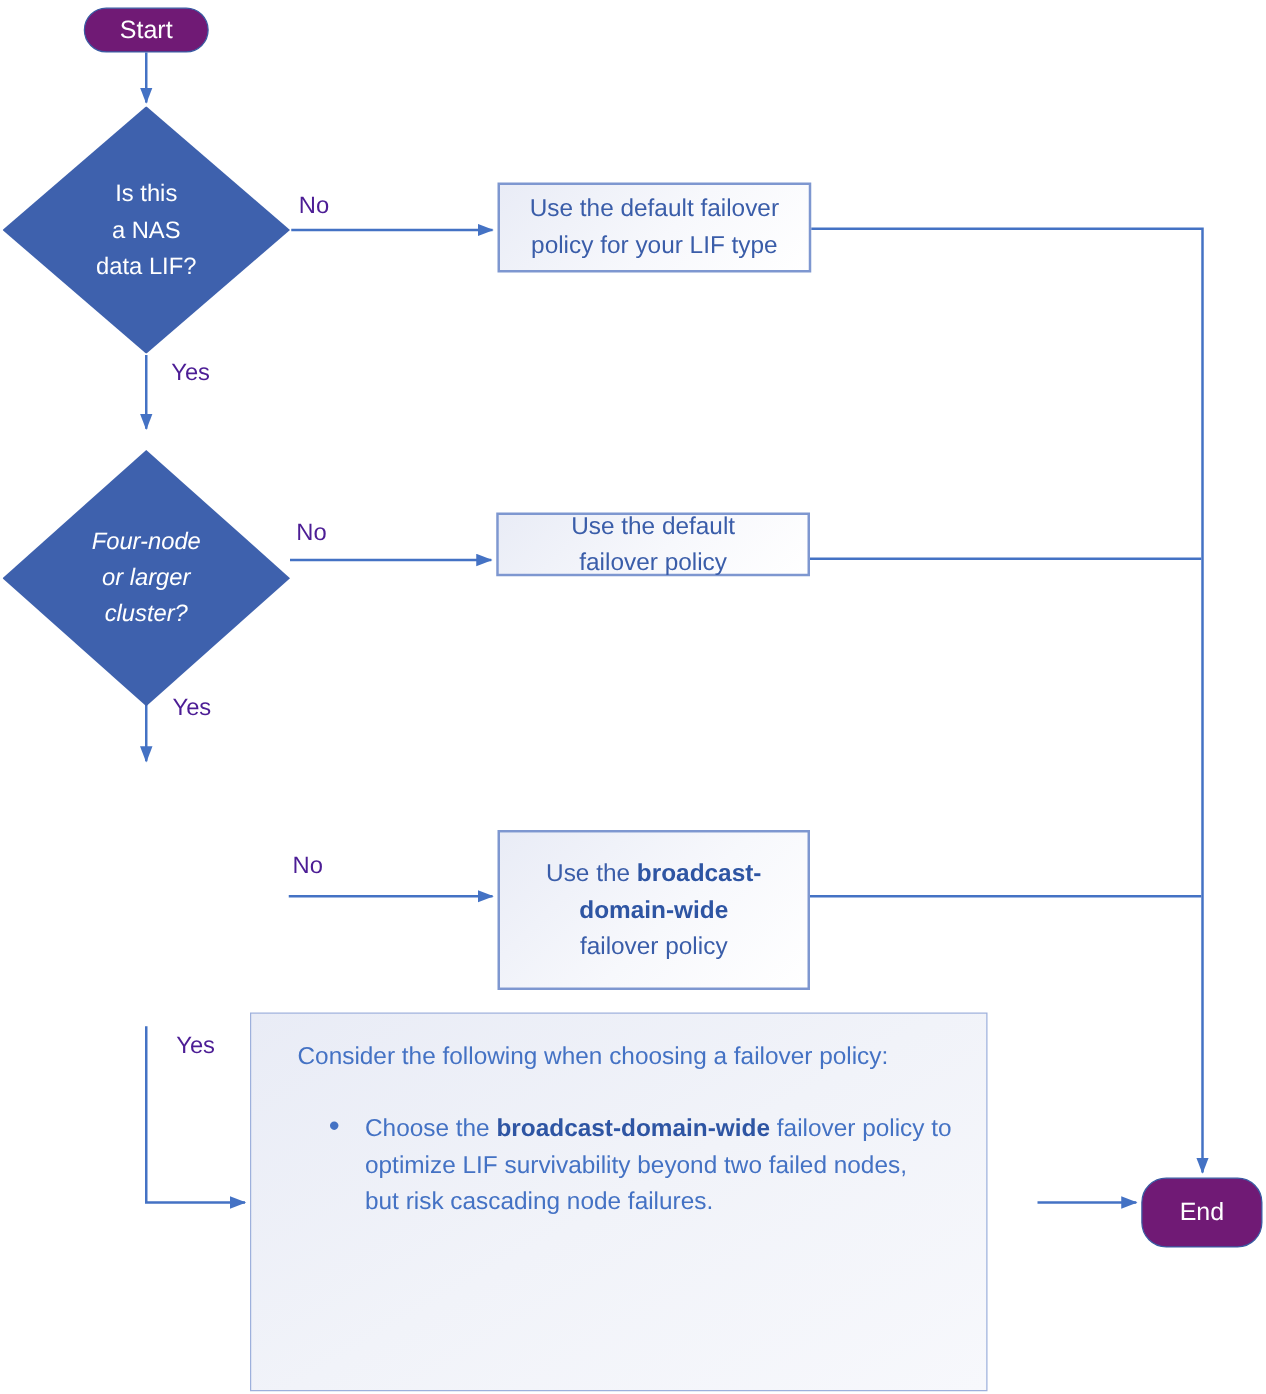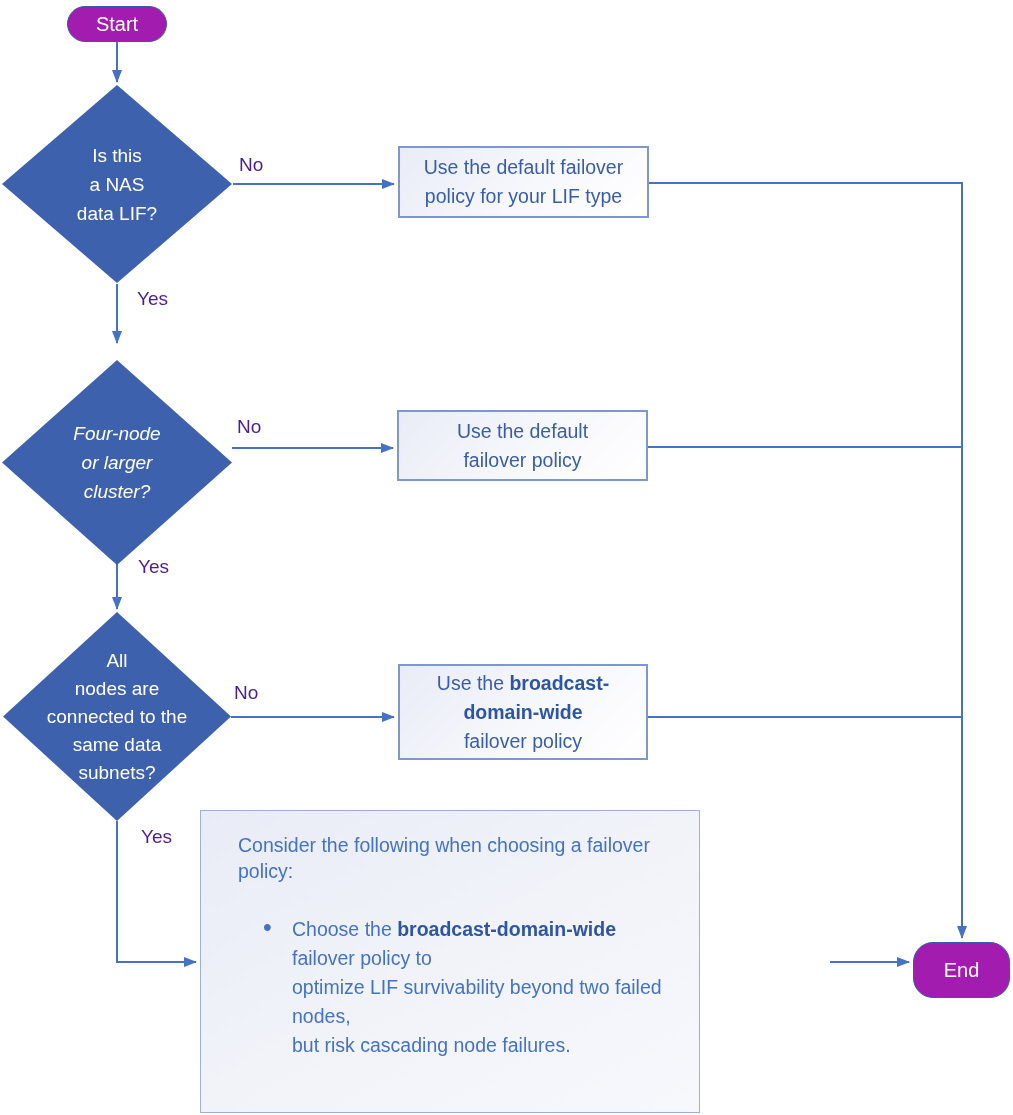--- a/index.html
+++ b/index.html
@@ -7,21 +7,21 @@
     position:relative;
     width:1013px; height:1115px;
     background:#ffffff;
     font-family:"Liberation Sans", sans-serif;
     overflow:hidden;
   }
   .wires { position:absolute; left:0; top:0; width:1013px; height:1115px; }
 
   .pill {
     position:absolute;
-    background:#a21caf;
+    background:#701a75;
     border:1px solid #3a5ba3;
     border-radius:19px;
     display:flex; align-items:center; justify-content:center;
     color:#ffffff; font-size:20px;
     box-sizing:border-box;
   }
   .diamond {
     position:absolute;
     background:#3e61ad;
     clip-path:polygon(50% 0%, 100% 50%, 50% 100%, 0% 50%);
@@ -40,21 +40,21 @@
     white-space:pre-line;
     box-sizing:border-box;
   }
   .edge-label {
     position:absolute;
     color:#4c1d95; font-size:19px;
     white-space:nowrap;
   }
   .consider {
     position:absolute;
-    left:200px; top:810px; width:500px; height:303px;
+    left:200px; top:810px; width:590px; height:303px;
     background:linear-gradient(150deg, #e9ecf6 0%, #f1f3f9 50%, #f7f8fc 100%);
     border:1.5px solid #9db0dc;
     box-sizing:border-box;
     color:#4472c4; font-size:19.5px;
   }
   .consider-title {
     margin:21px 0 0 37px;
     line-height:26px;
   }
   .consider-bullets {
@@ -121,37 +121,30 @@
 
   <div class="diamond" style="left:2px; top:360px; width:230px; height:205px;font-style:italic;">
     <span>Four-node
 or larger
 cluster?</span>
   </div>
 
   <div class="edge-label" style="left:237px; top:416px;">No</div>
   <div class="edge-label" style="left:138px; top:556px;">Yes</div>
 
-  <div class="rbox" style="left:397px; top:410px; width:251px; height:71px;">
+  <div class="rbox" style="left:397px; top:410px; width:251px; height:51px;">
     <span>Use the default
 failover policy</span>
   </div>
 
-  <div class="diamond" style="left:3px; top:612px; width:228px; height:209px; line-height:28px;">
-    <span>All
-nodes are
-connected to the
-same data
-subnets?</span>
-  </div>
 
   <div class="edge-label" style="left:234px; top:682px;">No</div>
   <div class="edge-label" style="left:141px; top:826px;">Yes</div>
 
-  <div class="rbox" style="left:398px; top:664px; width:250px; height:96px;">
+  <div class="rbox" style="left:398px; top:664px; width:250px; height:128px;">
     <span><span>Use the </span><span class="bold">broadcast-
 domain-wide</span><span>
 failover policy</span></span>
   </div>
 
   <div class="consider">
     <div class="consider-title">Consider the following when choosing a failover policy:</div>
     <ul class="consider-bullets">
       <li><span>Choose the </span><span class="bold">broadcast-domain-wide</span><span> failover policy to
 optimize LIF survivability beyond two failed nodes,

